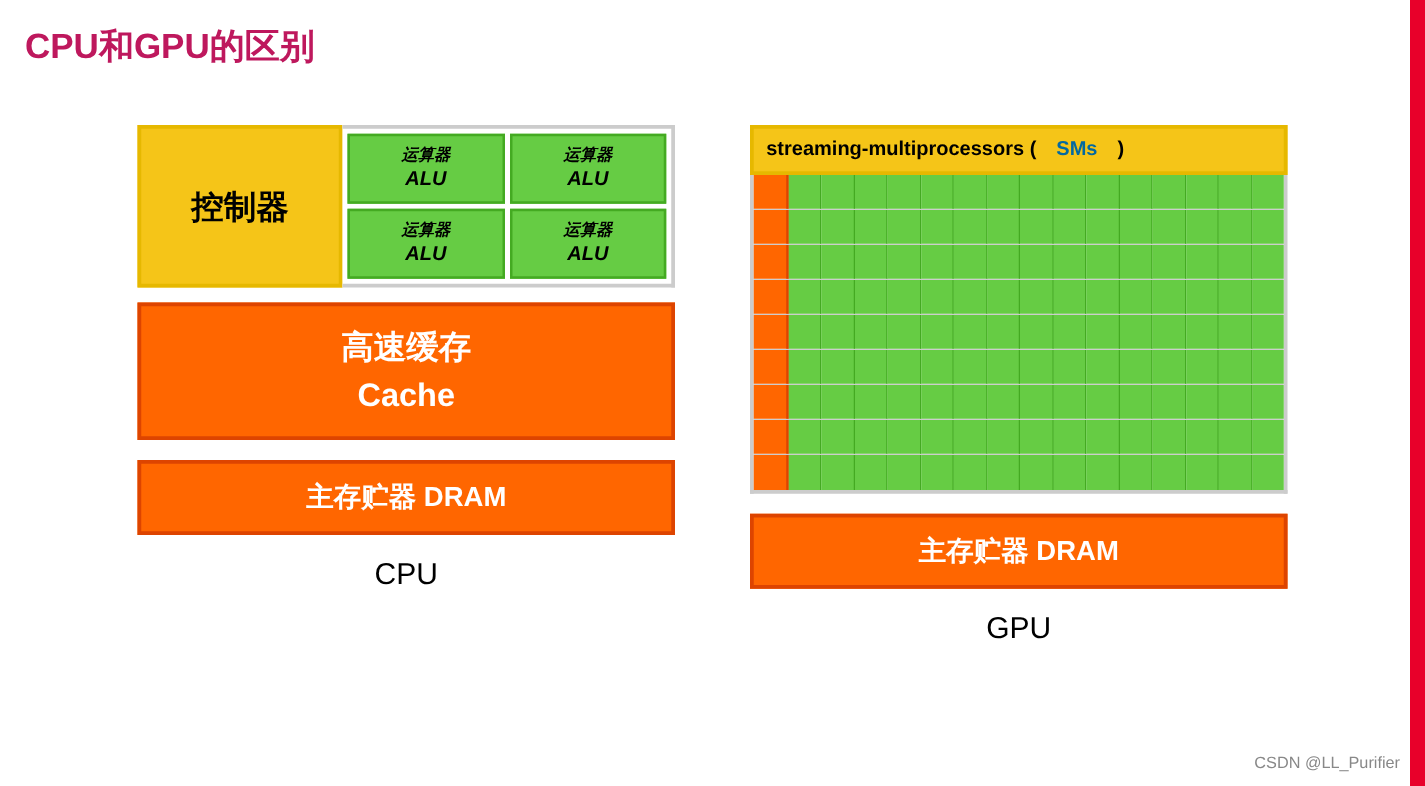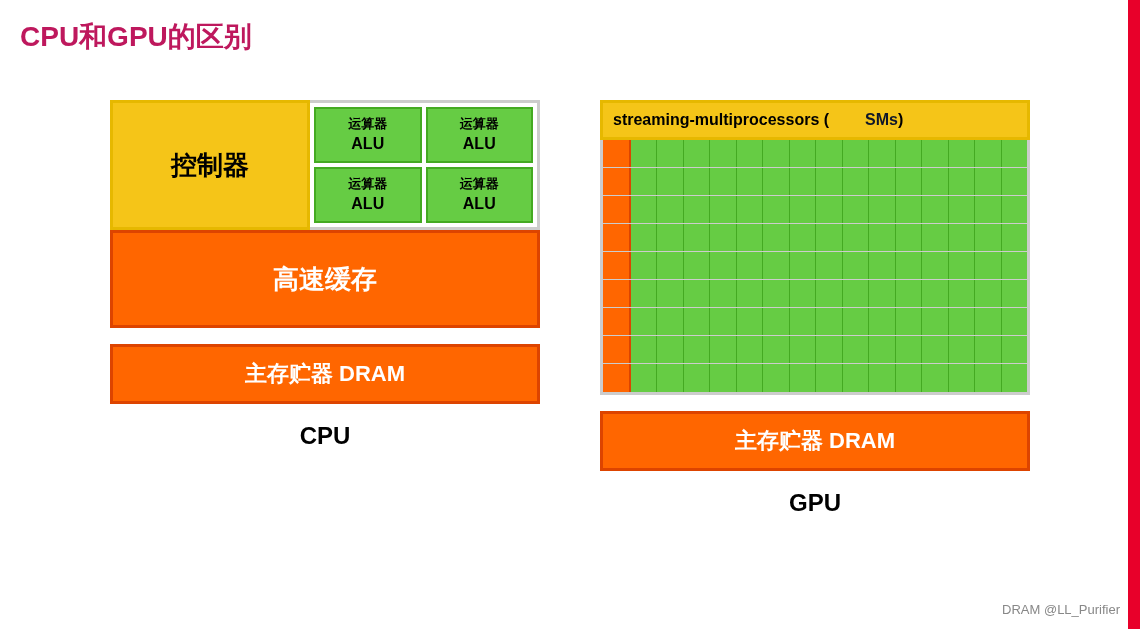--- a/index.html
+++ b/index.html
@@ -52,21 +52,21 @@
 
     .cpu-top-row {
       display: flex;
       width: 100%;
       gap: 0;
     }
 
     .control-block {
       background: #f5c518;
       border: 3px solid #e6b800;
-      width: 200px;
+      width: 164px;
       height: 130px;
       display: flex;
       flex-direction: column;
       align-items: center;
       justify-content: center;
       font-size: 26px;
       font-weight: bold;
       color: #000;
       line-height: 1.4;
     }
@@ -74,20 +74,21 @@
     .alu-grid {
       display: grid;
       grid-template-columns: 1fr 1fr;
       grid-template-rows: 1fr 1fr;
       flex: 1;
       gap: 4px;
       padding: 4px;
       background: #fff;
       border: 3px solid #ccc;
       border-left: none;
+      font-style: italic;
     }
 
     .alu-cell {
       background: #66cc44;
       border: 2px solid #44aa22;
       display: flex;
       flex-direction: column;
       align-items: center;
       justify-content: center;
       font-size: 12px;
@@ -101,49 +102,49 @@
     }
 
     .alu-cell .alu-en {
       font-size: 16px;
     }
 
     .cache-block {
       background: #ff6600;
       border: 3px solid #dd4400;
       width: 100%;
-      height: 98px;
+      height: 110px;
       display: flex;
       flex-direction: column;
       align-items: center;
       justify-content: center;
       font-size: 26px;
       font-weight: bold;
       color: #fff;
       line-height: 1.5;
-      margin-top: 0;
+      margin-top: 12px;
     }
 
     .dram-block {
       background: #ff6600;
       border: 3px solid #dd4400;
       width: 100%;
       height: 60px;
       display: flex;
       align-items: center;
       justify-content: center;
       font-size: 22px;
       font-weight: bold;
       color: #fff;
       margin-top: 16px;
     }
 
     .diagram-label {
       font-size: 24px;
-      font-weight: bold;
+      font-weight: normal;
       color: #000;
       margin-top: 18px;
     }
 
     
     .gpu-diagram {
       display: flex;
       flex-direction: column;
       align-items: center;
       width: 430px;
@@ -152,21 +153,21 @@
     .sm-header {
       width: 100%;
       background: #f5c518;
       border: 3px solid #e6b800;
       padding: 8px 10px;
       font-size: 16px;
       font-weight: bold;
       color: #000;
       display: flex;
       align-items: center;
-      gap: 0;
+      gap: 16px;
     }
 
     .sm-header .sms-colored {
       color: #ff6600;
     }
 
     .gpu-grid-container {
       width: 100%;
       border: 3px solid #ccc;
       border-top: none;
@@ -259,31 +260,32 @@
           <span class="alu-en">ALU</span>
         </div>
         <div class="alu-cell">
           <span class="alu-cn">运算器</span>
           <span class="alu-en">ALU</span>
         </div>
       </div>
     </div>
     <div class="cache-block">
       <span>高速缓存</span>
+      <span>Cache</span>
     </div>
     <div class="dram-block">
       <span>主存贮器 DRAM</span>
     </div>
     <div class="diagram-label">CPU</div>
   </div>
 
   <div class="gpu-diagram">
     <div class="sm-header">
       <span>streaming-multiprocessors (</span>
-        <span class="sms-colored" style="color: #0f172a; margin-left: 36px;">SMs</span>
+        <span class="sms-colored" style="color: #0369a1;">SMs</span>
         <span>)</span>
     </div>
     <div class="gpu-grid-container">
 
       <div class="gpu-row">
         <div class="gpu-row-left"></div>
         <div class="gpu-row-cells">
           <div class="gpu-cell"></div>
           <div class="gpu-cell"></div>
           <div class="gpu-cell"></div>
@@ -471,13 +473,13 @@
       </div>
     </div>
     <div class="gpu-dram">
       <span>主存贮器 DRAM</span>
     </div>
     <div class="diagram-label">GPU</div>
   </div>
 
 </div>
 
-<div class="watermark">DRAM @LL_Purifier</div>
+<div class="watermark">CSDN @LL_Purifier</div>
 
 </body></html>

